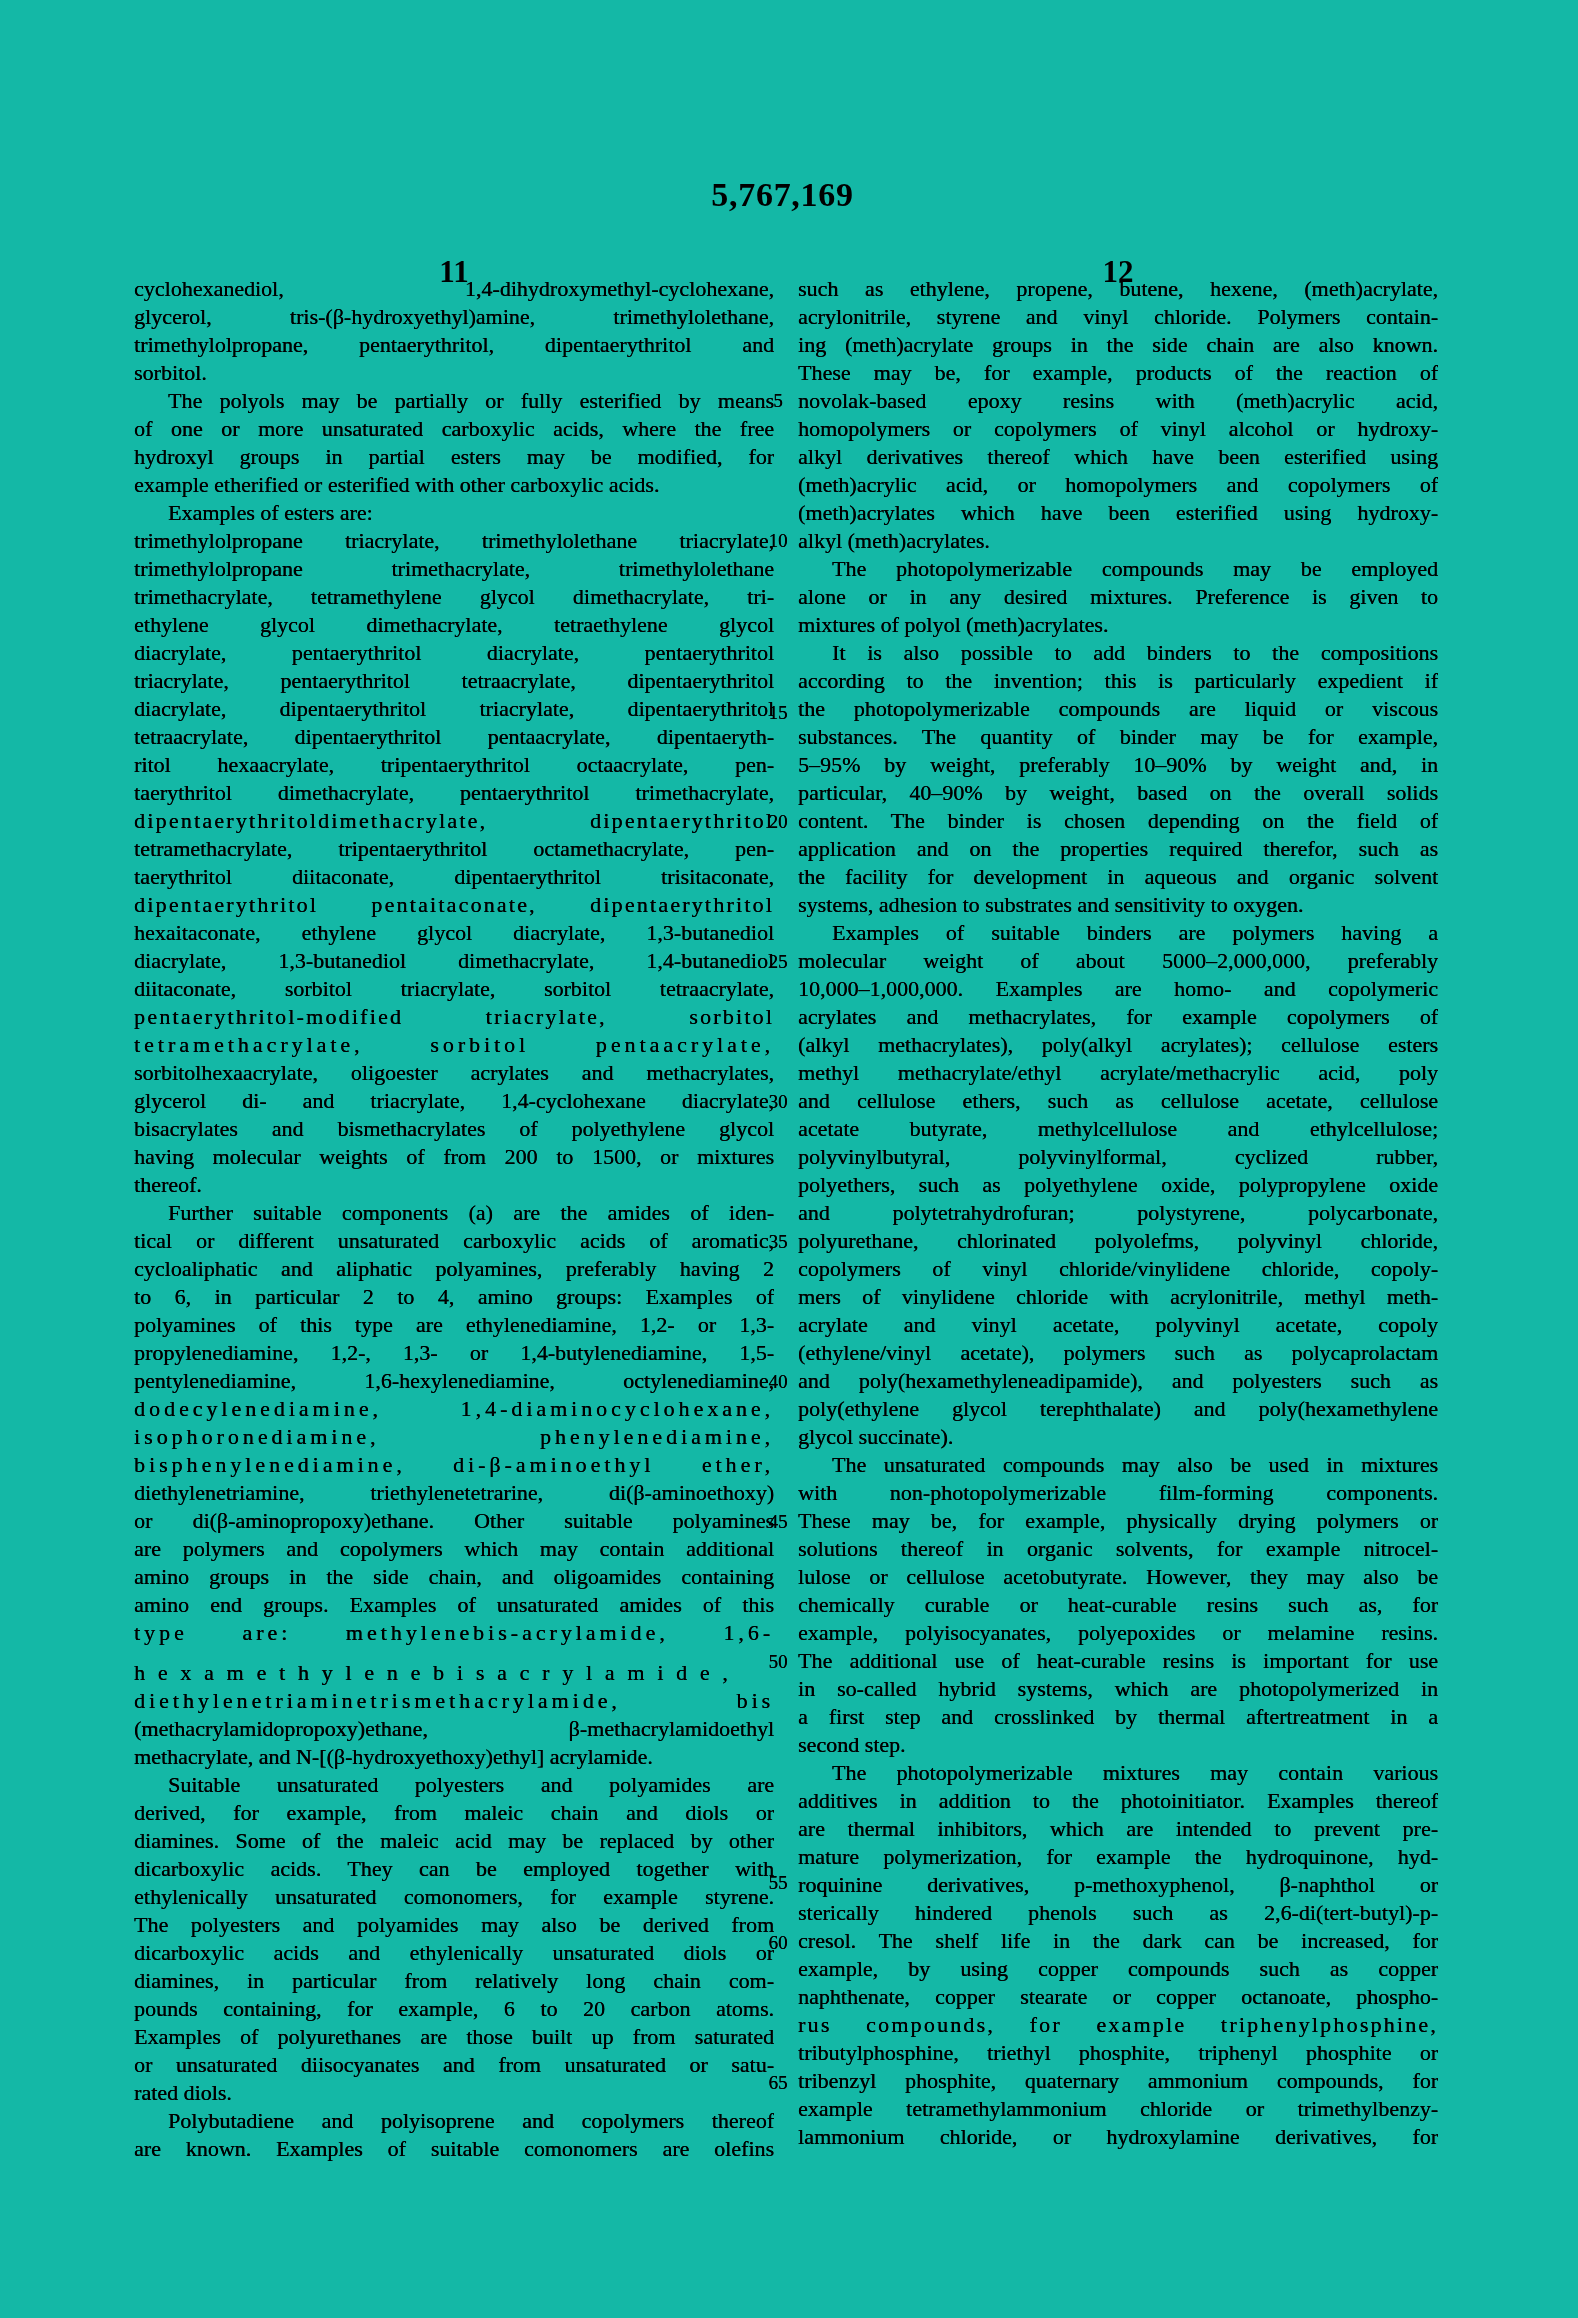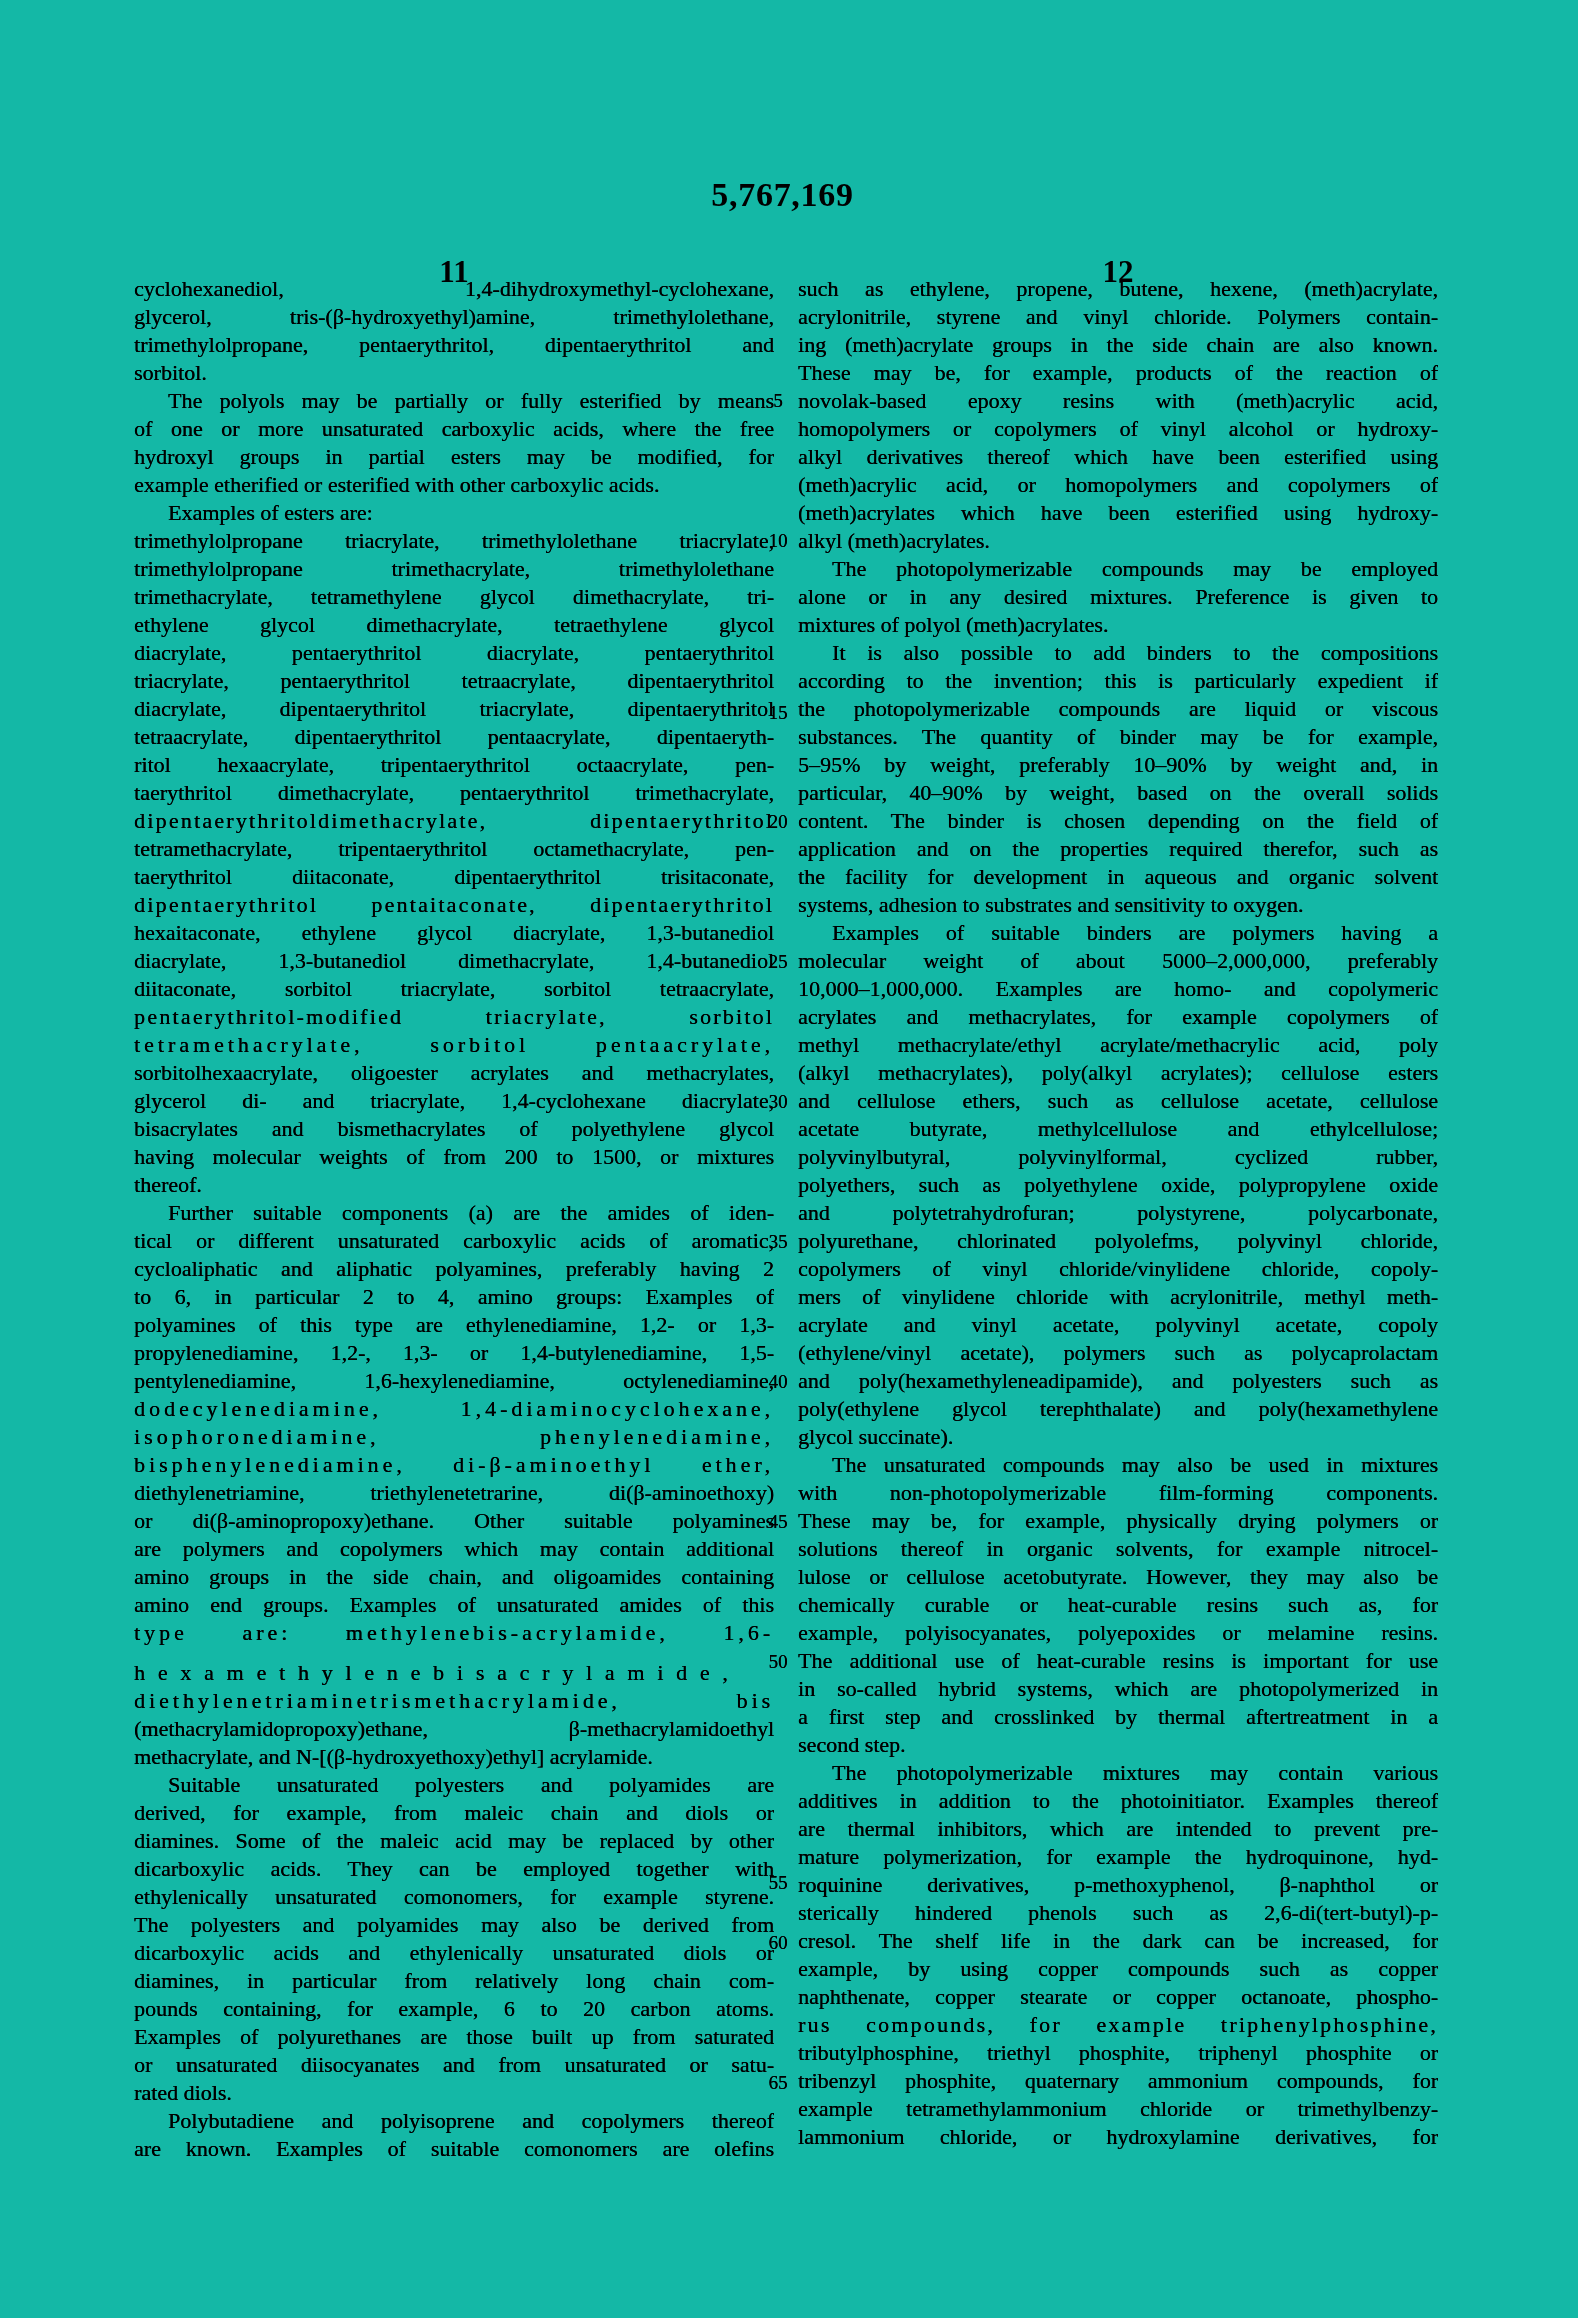--- a/index.html
+++ b/index.html
@@ -161,22 +161,22 @@
       <div class="tline">5–95% by weight, preferably 10–90% by weight and, in</div>
       <div class="tline">particular, 40–90% by weight, based on the overall solids</div>
       <div class="tline">content. The binder is chosen depending on the field of</div>
       <div class="tline">application and on the properties required therefor, such as</div>
       <div class="tline">the facility for development in aqueous and organic solvent</div>
       <div class="tline r">systems, adhesion to substrates and sensitivity to oxygen.</div>
       <div class="tline p">Examples of suitable binders are polymers having a</div>
       <div class="tline">molecular weight of about 5000–2,000,000, preferably</div>
       <div class="tline">10,000–1,000,000. Examples are homo- and copolymeric</div>
       <div class="tline">acrylates and methacrylates, for example copolymers of</div>
+      <div class="tline">(alkyl methacrylates), poly(alkyl acrylates); cellulose esters</div>
       <div class="tline">methyl methacrylate/ethyl acrylate/methacrylic acid, poly</div>
-      <div class="tline">(alkyl methacrylates), poly(alkyl acrylates); cellulose esters</div>
       <div class="tline">and cellulose ethers, such as cellulose acetate, cellulose</div>
       <div class="tline">acetate butyrate, methylcellulose and ethylcellulose;</div>
       <div class="tline">polyvinylbutyral, polyvinylformal, cyclized rubber,</div>
       <div class="tline">polyethers, such as polyethylene oxide, polypropylene oxide</div>
       <div class="tline">and polytetrahydrofuran; polystyrene, polycarbonate,</div>
       <div class="tline">polyurethane, chlorinated polyolefms, polyvinyl chloride,</div>
       <div class="tline">copolymers of vinyl chloride/vinylidene chloride, copoly-</div>
       <div class="tline">mers of vinylidene chloride with acrylonitrile, methyl meth-</div>
       <div class="tline">acrylate and vinyl acetate, polyvinyl acetate, copoly</div>
       <div class="tline">(ethylene/vinyl acetate), polymers such as polycaprolactam</div>

